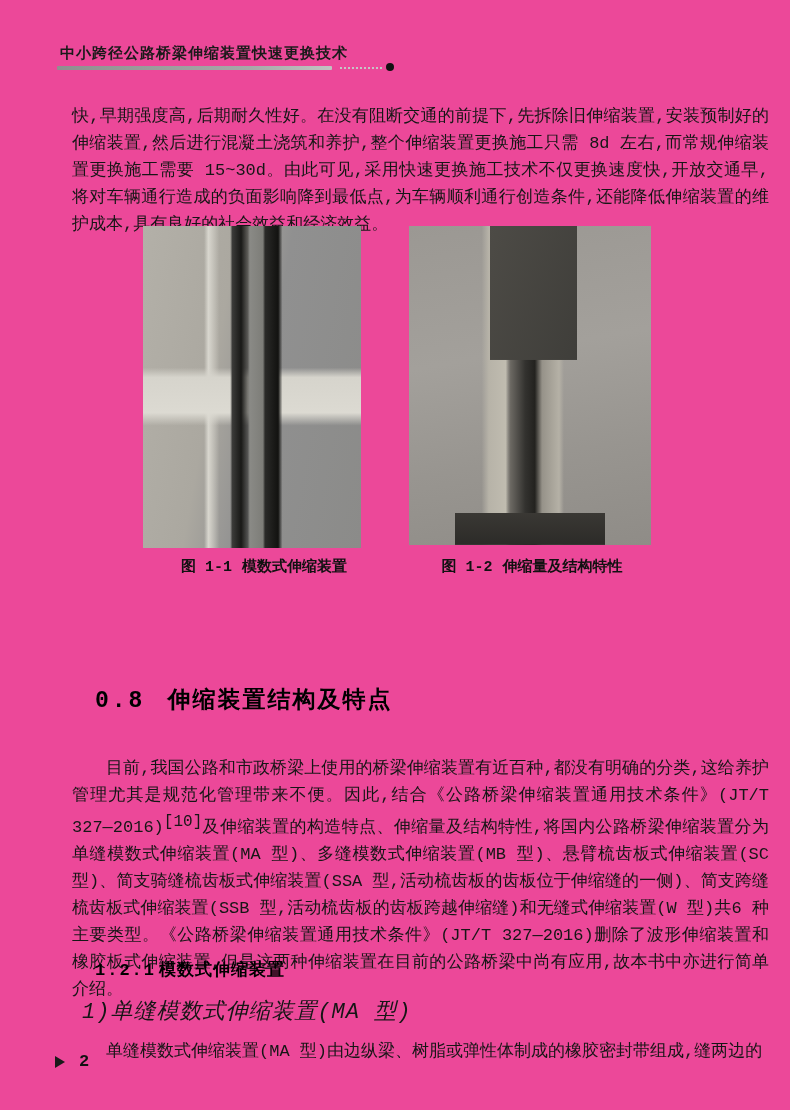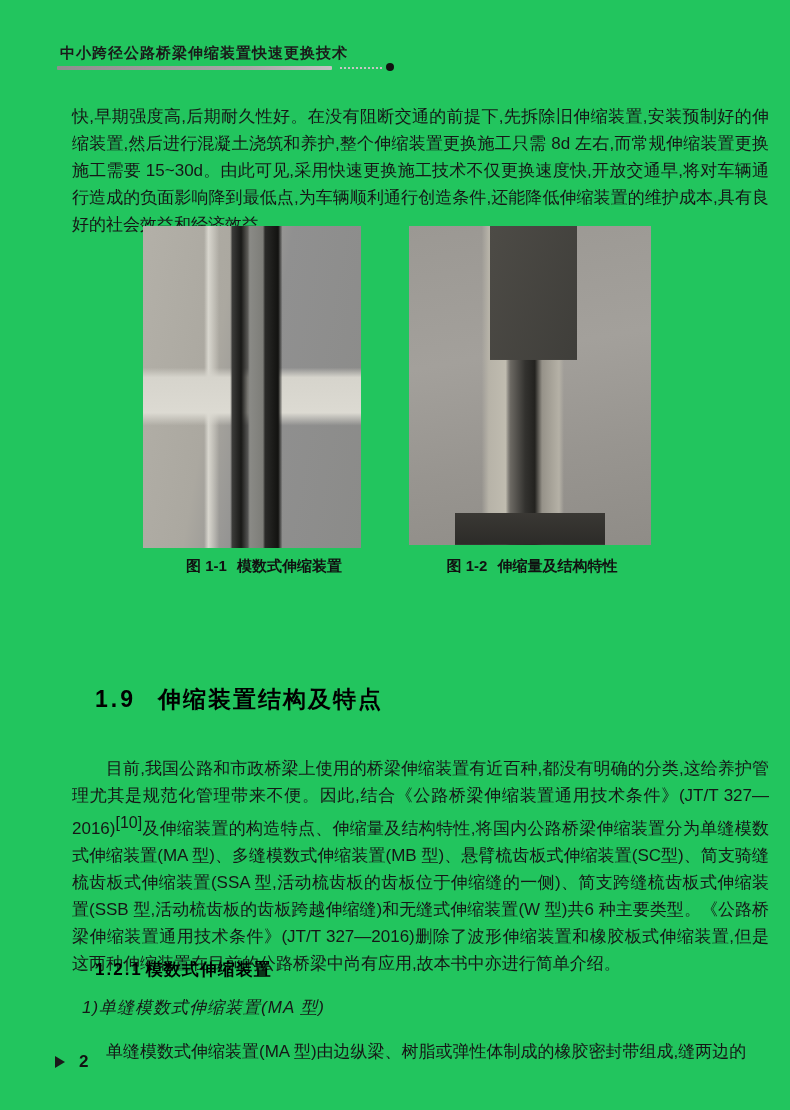--- a/index.html
+++ b/index.html
@@ -1,20 +1,20 @@
 <!DOCTYPE html>
 <html><head>
 <meta charset="utf-8">
 <style>
   html,body{margin:0;padding:0;background:#e8e8e8;}
   .page{
     position:relative;
     width:790px;height:1110px;
-    background:#22c55e;
-    font-family:Liberation Sans, sans-serif;
+    background:#ec4899;
+    font-family:Liberation Mono, monospace;
     color:#141414;
     overflow:hidden;
   }
   
   .running-header{
     position:absolute;left:60px;top:44px;
     font-size:15px;font-weight:bold;letter-spacing:1px;color:#1a1a1a;
   }
   .header-rule{
     position:absolute;left:57px;top:66px;height:4px;width:275px;
@@ -89,21 +89,21 @@
     font-size:23px;font-weight:bold;color:#000;letter-spacing:2px;
   }
   .section-heading .sec-num{margin-right:22px;letter-spacing:3px;}
   .subsection-heading{
     position:absolute;left:95px;top:958px;
     font-size:17px;font-weight:bold;color:#000;letter-spacing:1px;
   }
   .subsection-heading .sec-num{margin-right:3px;letter-spacing:2px;}
   .item-heading{
     position:absolute;left:82px;top:996px;
-    font-size:17px;font-style:italic;color:#161616;letter-spacing:1px;
+    font-size:22px;font-style:italic;color:#161616;letter-spacing:1px;
   }
   
   .footer{position:absolute;left:55px;top:1052px;display:flex;align-items:center;}
   .footer-triangle{
     width:0;height:0;border-top:6px solid transparent;
     border-bottom:6px solid transparent;border-left:10px solid #1a1a1a;
     margin-right:14px;
   }
   .footer-page-number{font-size:17px;font-weight:bold;color:#111;}
 </style>
@@ -124,21 +124,21 @@
 
   <div class="figure-caption caption-1">
     <span class="cap-label">图 1-1</span><span>模数式伸缩装置</span>
   </div>
   <div class="figure-caption caption-2">
     <span class="cap-label">图 1-2</span><span>伸缩量及结构特性</span>
   </div>
 
 
   <div class="section-heading">
-    <span class="sec-num">1.9</span><span>伸缩装置结构及特点</span>
+    <span class="sec-num">0.8</span><span>伸缩装置结构及特点</span>
   </div>
 
   <p class="para indent" style="top:738px;"><span>目前,我国公路和市政桥梁上使用的桥梁伸缩装置有近百种,都没有明确的分类,这给养护管理尤其是规范化管理带来不便。因此,结合《公路桥梁伸缩装置通用技术条件》(JT/T 327—2016)</span><sup>[10]</sup><span>及伸缩装置的构造特点、伸缩量及结构特性,将国内公路桥梁伸缩装置分为单缝模数式伸缩装置(MA 型)、多缝模数式伸缩装置(MB 型)、悬臂梳齿板式伸缩装置(SC型)、简支骑缝梳齿板式伸缩装置(SSA 型,活动梳齿板的齿板位于伸缩缝的一侧)、简支跨缝梳齿板式伸缩装置(SSB 型,活动梳齿板的齿板跨越伸缩缝)和无缝式伸缩装置(W 型)共6 种主要类型。《公路桥梁伸缩装置通用技术条件》(JT/T 327—2016)删除了波形伸缩装置和橡胶板式伸缩装置,但是这两种伸缩装置在目前的公路桥梁中尚有应用,故本书中亦进行简单介绍。</span></p>
 
   <div class="subsection-heading">
     <span class="sec-num">1.2.1</span><span>模数式伸缩装置</span>
   </div>
 
   <div class="item-heading">1)单缝模数式伸缩装置(MA 型)</div>
 

